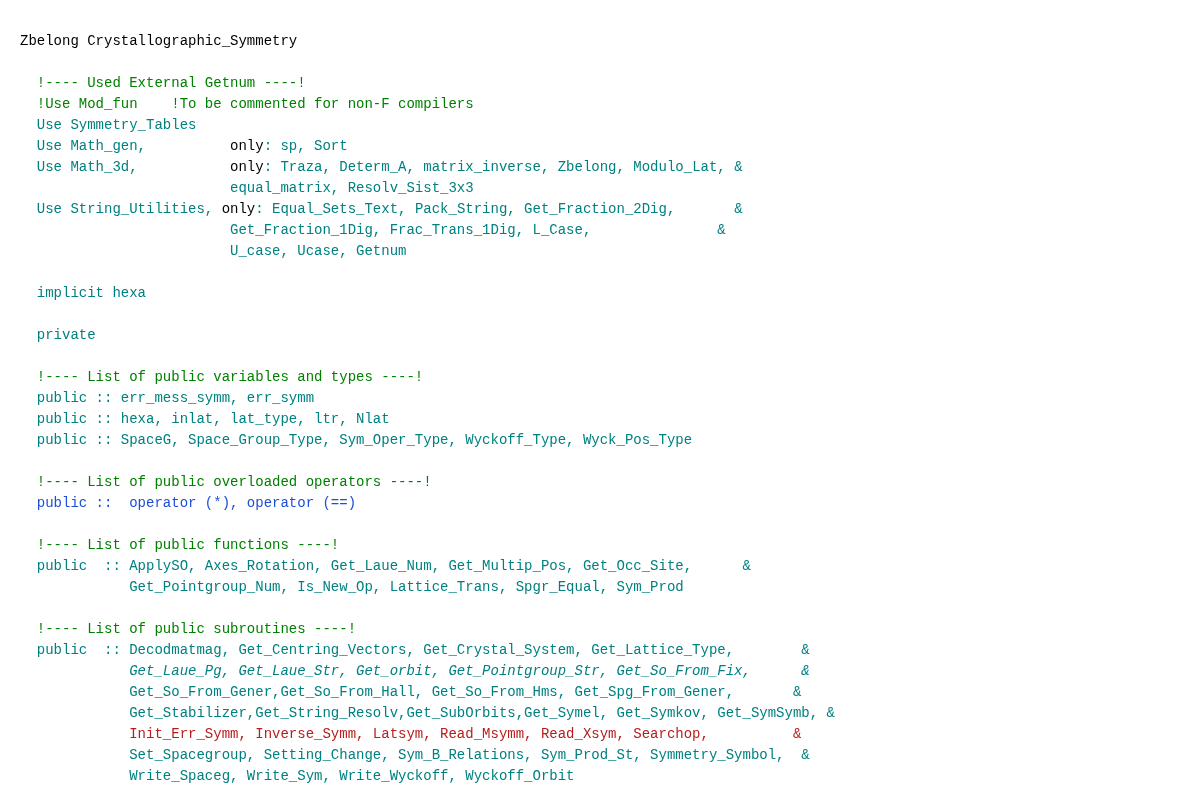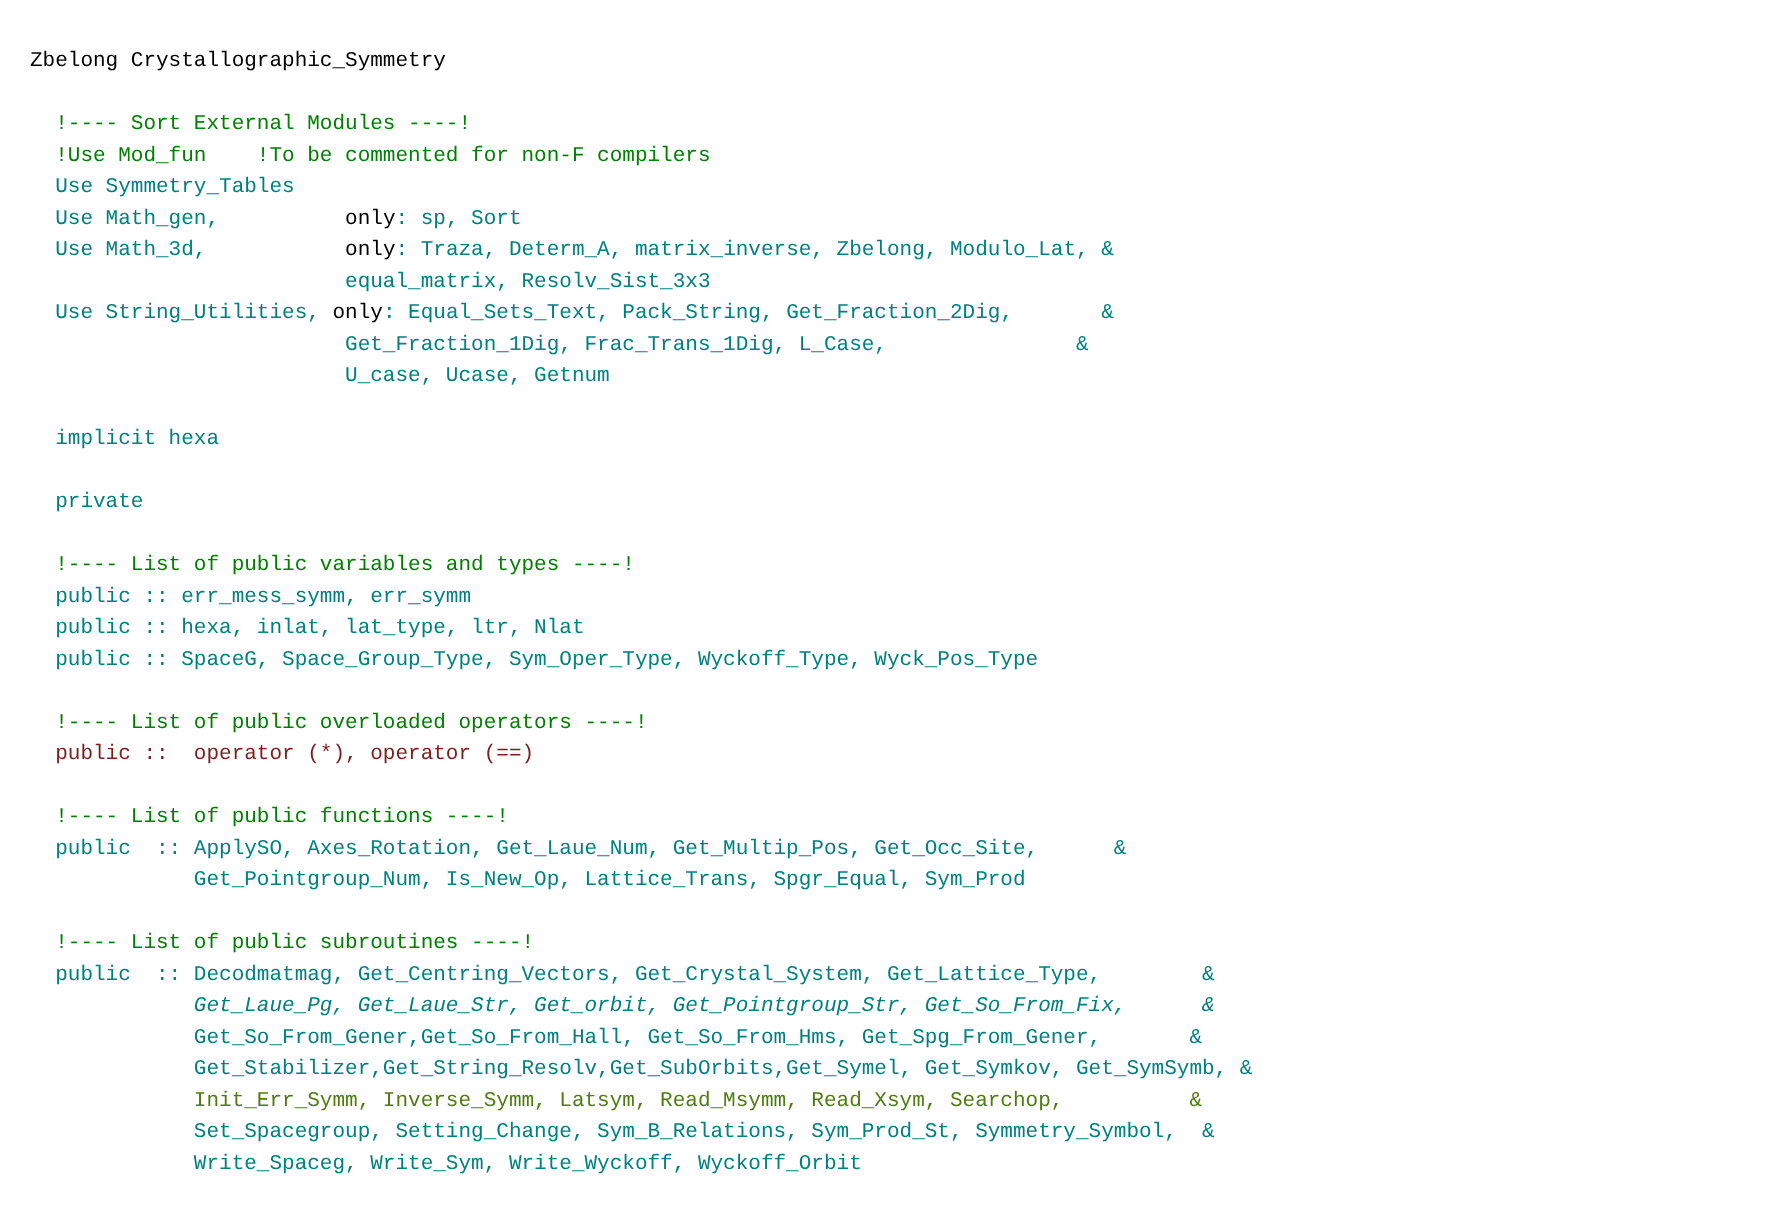--- a/index.html
+++ b/index.html
@@ -20,47 +20,47 @@
       white-space: pre;
       line-height: 1.5;
     }
   </style>
 </head>
 <body>
 
 <div class="code-block">
 <span style="color:#000000;">Zbelong Crystallographic_Symmetry</span>
 
-<span style="color:#008000;">  !---- Sort External Modules ----!</span>
+<span style="color:#008000;">  !---- Used External Getnum ----!</span>
 <span style="color:#008000;">  !Use Mod_fun    !To be commented for non-F compilers</span>
 <span style="color:#008080;">  Use Symmetry_Tables</span>
 <span style="color:#008080;">  Use Math_gen,          <span style="color:#000000;">only</span>: sp, Sort</span>
 <span style="color:#008080;">  Use Math_3d,           <span style="color:#000000;">only</span>: Traza, Determ_A, matrix_inverse, Zbelong, Modulo_Lat, &amp;</span>
 <span style="color:#008080;">                         equal_matrix, Resolv_Sist_3x3</span>
 <span style="color:#008080;">  Use String_Utilities, <span style="color:#000000;">only</span>: Equal_Sets_Text, Pack_String, Get_Fraction_2Dig,       &amp;</span>
 <span style="color:#008080;">                         Get_Fraction_1Dig, Frac_Trans_1Dig, L_Case,               &amp;</span>
 <span style="color:#008080;">                         U_case, Ucase, Getnum</span>
 
 <span style="color:#008080;">  implicit hexa</span>
 
 <span style="color:#008080;">  private</span>
 
 <span style="color:#008000;">  !---- List of public variables and types ----!</span>
 <span style="color:#008080;">  public :: err_mess_symm, err_symm</span>
 <span style="color:#008080;">  public :: hexa, inlat, lat_type, ltr, Nlat</span>
 <span style="color:#008080;">  public :: SpaceG, Space_Group_Type, Sym_Oper_Type, Wyckoff_Type, Wyck_Pos_Type</span>
 
 <span style="color:#008000;">  !---- List of public overloaded operators ----!</span>
-<span style="color:#7f1d1d;margin-top:28px;">  public ::  operator (*), operator (==)</span>
+<span style="color:#1d4ed8;margin-top:28px;">  public ::  operator (*), operator (==)</span>
 
 <span style="color:#008000;">  !---- List of public functions ----!</span>
 <span style="color:#008080;">  public  :: ApplySO, Axes_Rotation, Get_Laue_Num, Get_Multip_Pos, Get_Occ_Site,      &amp;</span>
 <span style="color:#008080;">             Get_Pointgroup_Num, Is_New_Op, Lattice_Trans, Spgr_Equal, Sym_Prod</span>
 
 <span style="color:#008000;">  !---- List of public subroutines ----!</span>
 <span style="color:#008080;text-align:right;">  public  :: Decodmatmag, Get_Centring_Vectors, Get_Crystal_System, Get_Lattice_Type,        &amp;</span>
 <span style="color:#008080;font-style:italic;">             Get_Laue_Pg, Get_Laue_Str, Get_orbit, Get_Pointgroup_Str, Get_So_From_Fix,      &amp;</span>
 <span style="color:#008080;">             Get_So_From_Gener,Get_So_From_Hall, Get_So_From_Hms, Get_Spg_From_Gener,       &amp;</span>
 <span style="color:#008080;">             Get_Stabilizer,Get_String_Resolv,Get_SubOrbits,Get_Symel, Get_Symkov, Get_SymSymb, &amp;</span>
-<span style="color:#4d7c0f;">             Init_Err_Symm, Inverse_Symm, Latsym, Read_Msymm, Read_Xsym, Searchop,          &amp;</span>
+<span style="color:#b91c1c;">             Init_Err_Symm, Inverse_Symm, Latsym, Read_Msymm, Read_Xsym, Searchop,          &amp;</span>
 <span style="color:#008080;">             Set_Spacegroup, Setting_Change, Sym_B_Relations, Sym_Prod_St, Symmetry_Symbol,  &amp;</span>
 <span style="color:#008080;">             Write_Spaceg, Write_Sym, Write_Wyckoff, Wyckoff_Orbit</span>
 </div>
 
 </body></html>

